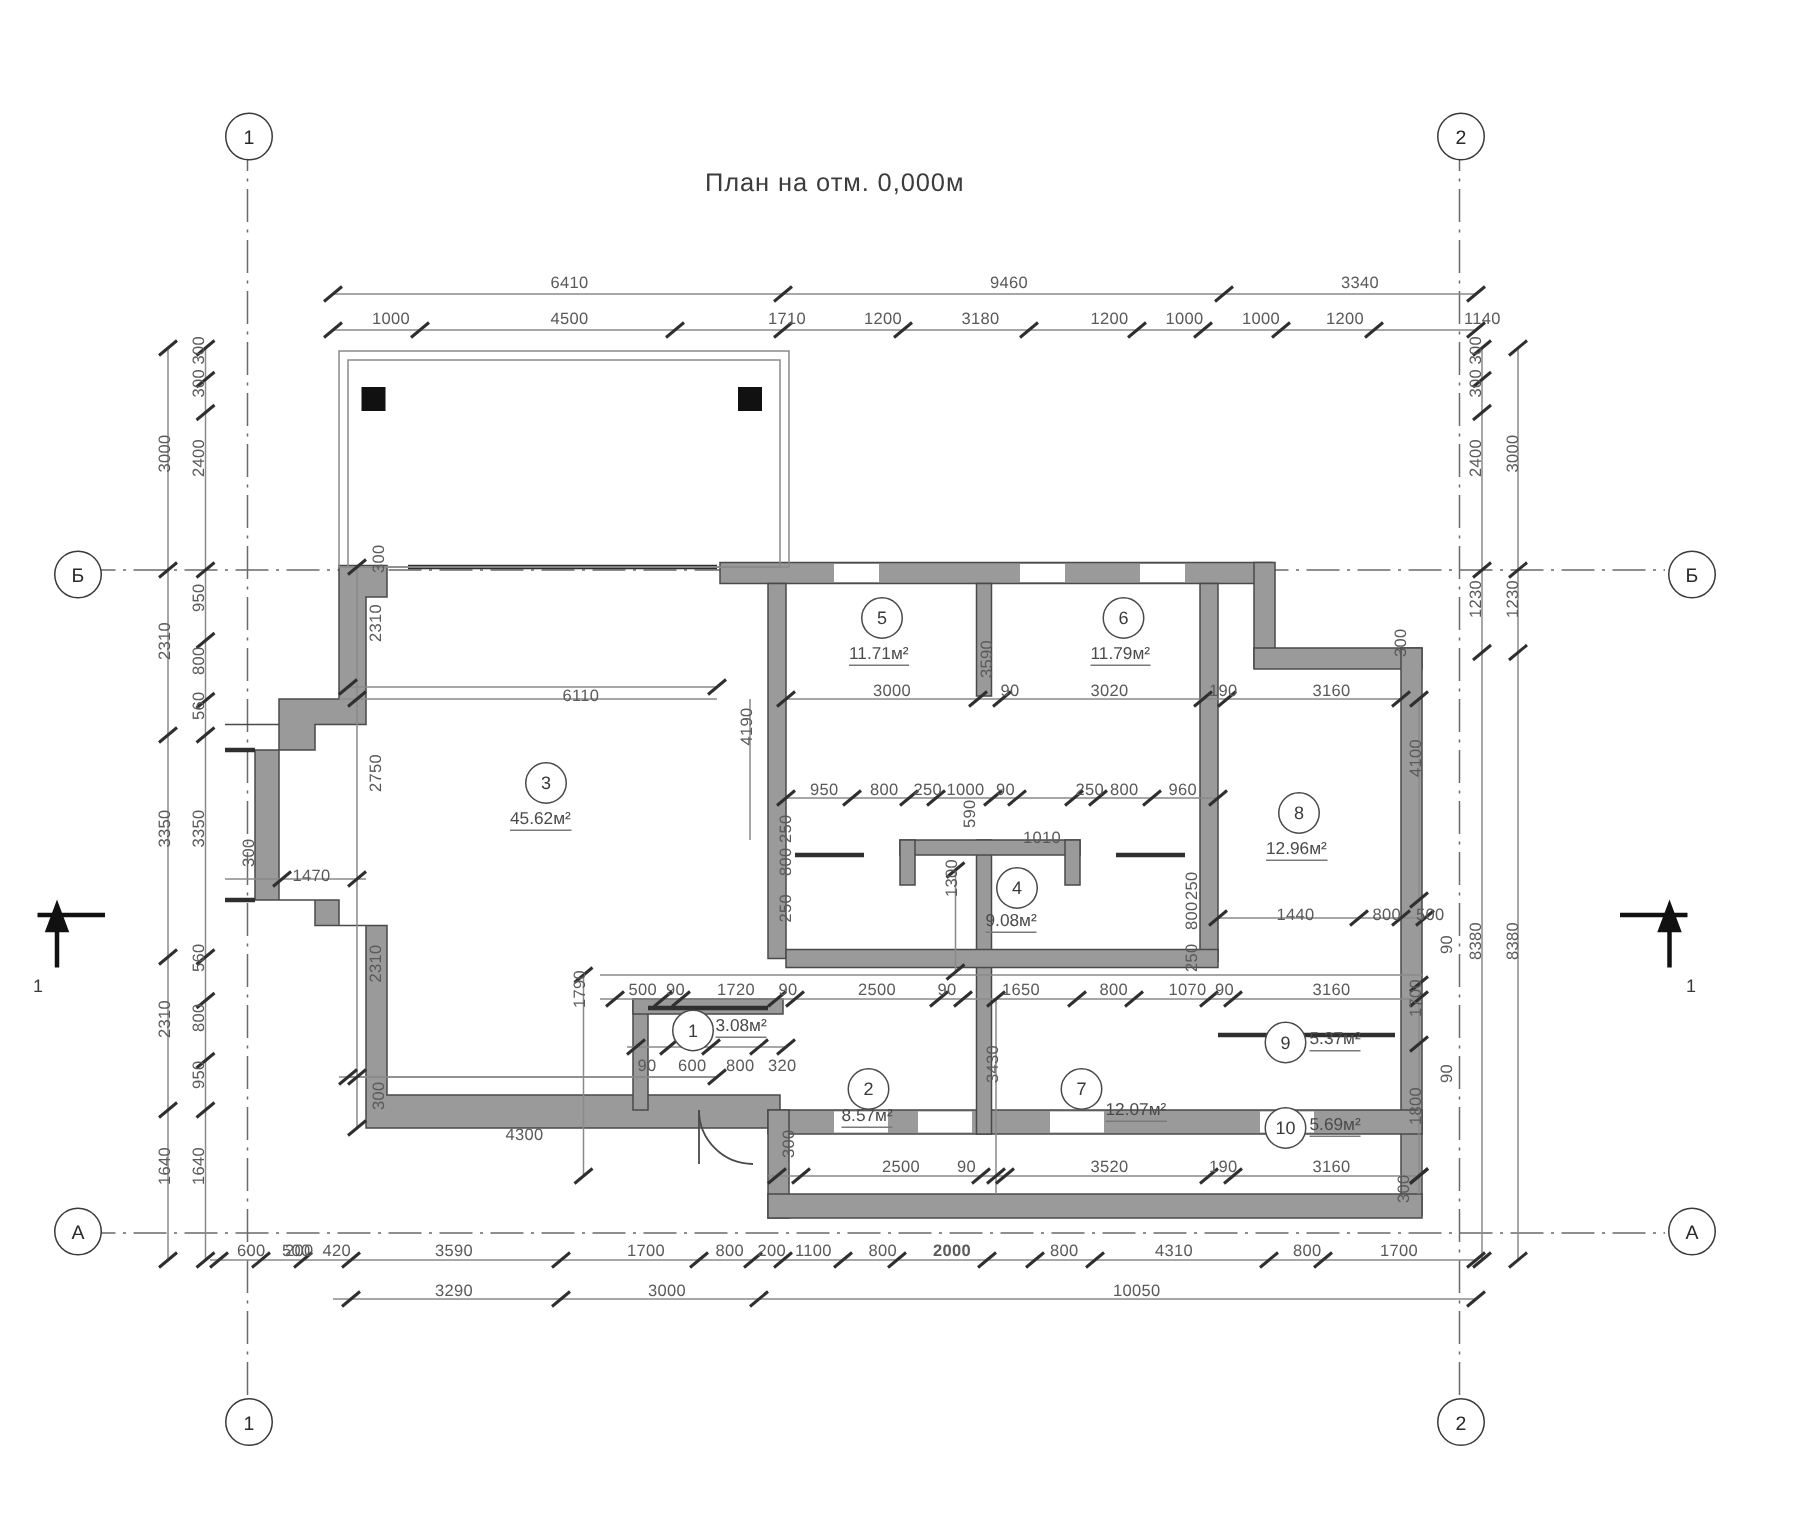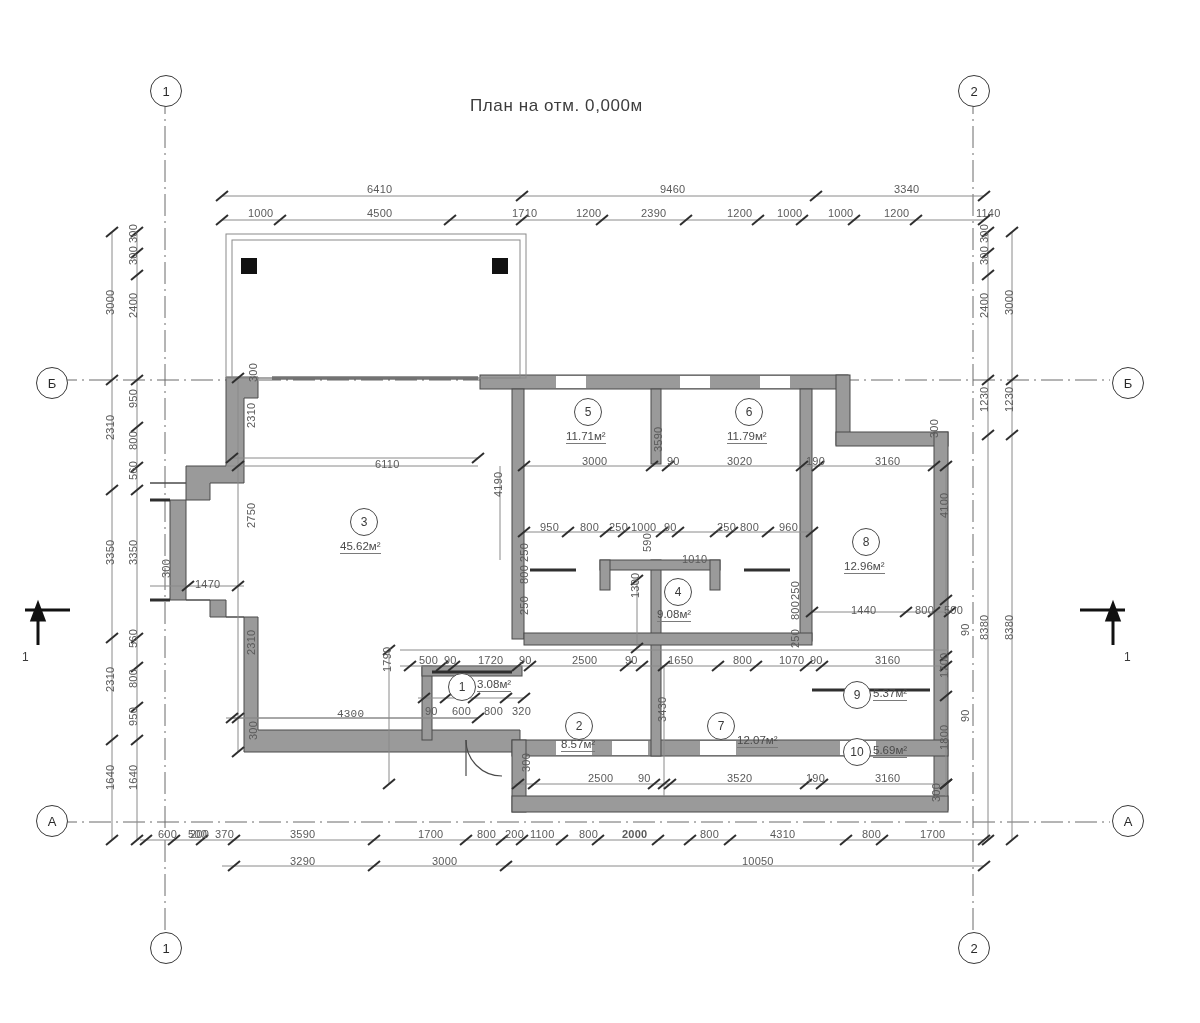--- a/index.html
+++ b/index.html
@@ -283,21 +283,21 @@
       <line x1="38" y1="610" x2="38" y2="645"></line>
       <polygon points="38,604 32,620 44,620"></polygon>
     </g>
     <g stroke="#111" stroke-width="3" fill="#111">
       <line x1="1080" y1="610" x2="1125" y2="610"></line>
       <line x1="1113" y1="610" x2="1113" y2="645"></line>
       <polygon points="1113,604 1107,620 1119,620"></polygon>
     </g>
   </svg>
 
-  <div class="title" style="left:470px;top:96px;">План на отм. 0,000м</div>
+  <div class="title" style="left:470px;top:112px;">План на отм. 0,000м</div>
 
   <div class="gridbub" style="left:150px;top:75px;">1</div>
   <div class="gridbub" style="left:958px;top:75px;">2</div>
   <div class="gridbub" style="left:150px;top:932px;">1</div>
   <div class="gridbub" style="left:958px;top:932px;">2</div>
   <div class="gridbub" style="left:36px;top:367px;">Б</div>
   <div class="gridbub" style="left:36px;top:805px;">А</div>
   <div class="gridbub" style="left:1112px;top:367px;">Б</div>
   <div class="gridbub" style="left:1112px;top:805px;">А</div>
 
@@ -328,29 +328,29 @@
     </div>
 
   <div id="dims-layer">
       <div class="lbl" style="left: 367px; top: 183px;">6410</div>
       <div class="lbl" style="left: 660px; top: 183px;">9460</div>
       <div class="lbl" style="left: 894px; top: 183px;">3340</div>
       <div class="lbl" style="left: 248px; top: 207px;">1000</div>
       <div class="lbl" style="left: 367px; top: 207px;">4500</div>
       <div class="lbl" style="left: 512px; top: 207px;">1710</div>
       <div class="lbl" style="left: 576px; top: 207px;">1200</div>
-      <div class="lbl" style="left: 641px; top: 207px;">2390</div>
+      <div class="lbl" style="left: 641px; top: 207px;">3180</div>
       <div class="lbl" style="left: 727px; top: 207px;">1200</div>
       <div class="lbl" style="left: 777px; top: 207px;">1000</div>
       <div class="lbl" style="left: 828px; top: 207px;">1000</div>
       <div class="lbl" style="left: 884px; top: 207px;">1200</div>
       <div class="lbl" style="left: 976px; top: 207px;">1140</div>
       <div class="lbl" style="left: 158px; top: 828px;">600</div>
       <div class="lbl" style="left: 188px; top: 828px;">500</div>
-      <div class="lbl" style="left: 215px; top: 828px;">370</div>
+      <div class="lbl" style="left: 215px; top: 828px;">420</div>
       <div class="lbl" style="left: 290px; top: 828px;">3590</div>
       <div class="lbl" style="left: 418px; top: 828px;">1700</div>
       <div class="lbl" style="left: 477px; top: 828px;">800</div>
       <div class="lbl" style="left: 505px; top: 828px;">200</div>
       <div class="lbl" style="left: 530px; top: 828px;">1100</div>
       <div class="lbl" style="left: 579px; top: 828px;">800</div>
       <div class="lbl" style="left: 622px; top: 828px; font-weight: bold;">2000</div>
       <div class="lbl" style="left: 700px; top: 828px;">800</div>
       <div class="lbl" style="left: 770px; top: 828px;">4310</div>
       <div class="lbl" style="left: 862px; top: 828px;">800</div>
@@ -404,21 +404,21 @@
       <div class="lbl" style="left: 779px; top: 654px;">1070</div>
       <div class="lbl" style="left: 810px; top: 654px;">90</div>
       <div class="lbl" style="left: 875px; top: 654px;">3160</div>
       <div class="lbl v" style="left: 959px; top: 636px; transform: rotate(-90deg);">90</div>
       <div class="lbl v" style="left: 938px; top: 678px; transform: rotate(-90deg);">1700</div>
       <div class="lbl v" style="left: 381px; top: 672px; transform: rotate(-90deg);">1790</div>
       <div class="lbl" style="left: 425px; top: 705px;">90</div>
       <div class="lbl" style="left: 452px; top: 705px;">600</div>
       <div class="lbl" style="left: 484px; top: 705px;">800</div>
       <div class="lbl" style="left: 512px; top: 705px;">320</div>
-      <div class="lbl" style="left: 337px; top: 708px; font-family: Liberation Mono, monospace;">4300</div>
+      <div class="lbl" style="left: 337px; top: 751px;">4300</div>
       <div class="lbl v" style="left: 656px; top: 722px; transform: rotate(-90deg);">3430</div>
       <div class="lbl v" style="left: 959px; top: 722px; transform: rotate(-90deg);">90</div>
       <div class="lbl v" style="left: 938px; top: 750px; transform: rotate(-90deg);">1800</div>
       <div class="lbl v" style="left: 520px; top: 772px; transform: rotate(-90deg);">300</div>
       <div class="lbl" style="left: 588px; top: 772px;">2500</div>
       <div class="lbl" style="left: 638px; top: 772px;">90</div>
       <div class="lbl" style="left: 727px; top: 772px;">3520</div>
       <div class="lbl" style="left: 806px; top: 772px;">190</div>
       <div class="lbl" style="left: 875px; top: 772px;">3160</div>
       <div class="lbl v" style="left: 247px; top: 382px; transform: rotate(-90deg);">300</div>

